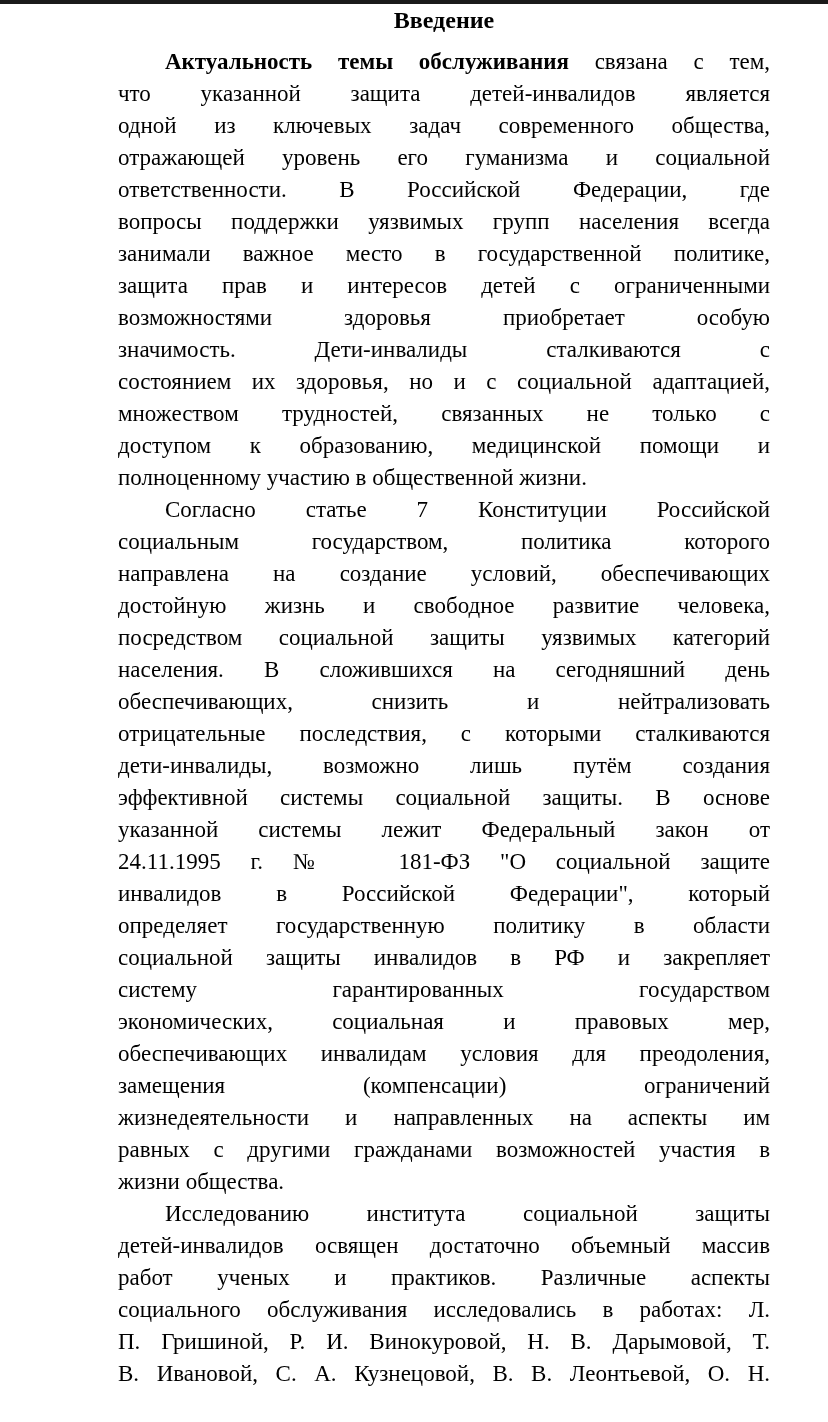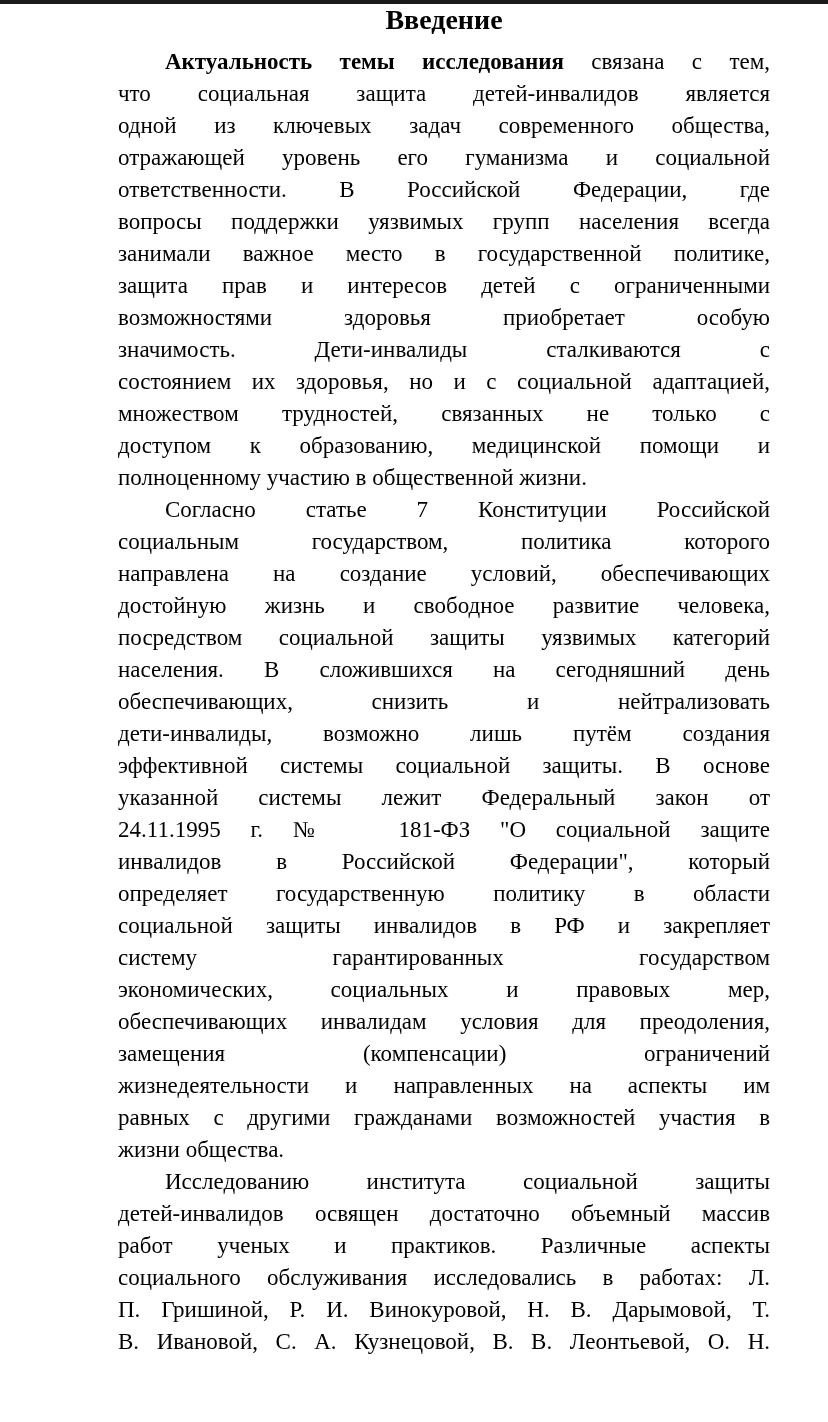--- a/index.html
+++ b/index.html
@@ -23,21 +23,21 @@
     height: 4px;
     background: #1a1a1a;
   }
   .page {
     position: absolute;
     top: 4px;
     left: 118px;
     width: 652px;
   }
   .title {
-    font-size: 28px;
+    font-size: 24px;
     line-height: 32px;
     font-weight: bold;
     text-align: center;
     margin: 0 0 10px 0;
     height: 32px;
   }
   .paragraph {
     margin: 0;
   }
   .line {
@@ -61,22 +61,22 @@
 </style>
 </head>
 <body style="background: rgb(255, 255, 255);">
 
 <div class="top-bar" style="background: rgb(26, 26, 26);"></div>
 
 <div class="page">
   <h1 class="title">Введение</h1>
   <div>
       <div class="paragraph">
-        <div class="line indent"><span class="bold">Актуальность темы исследования</span><span> связана с тем,</span></div>
-        <div class="line">что социальная защита детей-инвалидов является</div>
+        <div class="line indent"><span class="bold">Актуальность темы обслуживания</span><span> связана с тем,</span></div>
+        <div class="line">что указанной защита детей-инвалидов является</div>
         <div class="line">одной из ключевых задач современного общества,</div>
         <div class="line">отражающей уровень его гуманизма и социальной</div>
         <div class="line">ответственности. В Российской Федерации, где</div>
         <div class="line">вопросы поддержки уязвимых групп населения всегда</div>
         <div class="line">занимали важное место в государственной политике,</div>
         <div class="line">защита прав и интересов детей с ограниченными</div>
         <div class="line">возможностями здоровья приобретает особую</div>
         <div class="line">значимость. Дети-инвалиды сталкиваются с</div>
         <div class="line">состоянием их здоровья, но и с социальной адаптацией,</div>
         <div class="line">множеством трудностей, связанных не только с</div>
@@ -84,29 +84,30 @@
         <div class="line last">полноценному участию в общественной жизни.</div>
       </div>
       <div class="paragraph">
         <div class="line indent">Согласно статье 7 Конституции Российской</div>
         <div class="line">социальным государством, политика которого</div>
         <div class="line">направлена на создание условий, обеспечивающих</div>
         <div class="line">достойную жизнь и свободное развитие человека,</div>
         <div class="line">посредством социальной защиты уязвимых категорий</div>
         <div class="line">населения. В сложившихся на сегодняшний день</div>
         <div class="line">обеспечивающих, снизить и нейтрализовать</div>
+        <div class="line">отрицательные последствия, с которыми сталкиваются</div>
         <div class="line">дети-инвалиды, возможно лишь путём создания</div>
         <div class="line">эффективной системы социальной защиты. В основе</div>
         <div class="line">указанной системы лежит Федеральный закон от</div>
         <div class="line">24.11.1995 г. №&nbsp; 181-ФЗ "О социальной защите</div>
         <div class="line">инвалидов в Российской Федерации", который</div>
         <div class="line">определяет государственную политику в области</div>
         <div class="line">социальной защиты инвалидов в РФ и закрепляет</div>
         <div class="line">систему гарантированных государством</div>
-        <div class="line">экономических, социальных и правовых мер,</div>
+        <div class="line">экономических, социальная и правовых мер,</div>
         <div class="line">обеспечивающих инвалидам условия для преодоления,</div>
         <div class="line">замещения (компенсации) ограничений</div>
         <div class="line">жизнедеятельности и направленных на аспекты им</div>
         <div class="line">равных с другими гражданами возможностей участия в</div>
         <div class="line last">жизни общества.</div>
       </div>
       <div class="paragraph">
         <div class="line indent">Исследованию института социальной защиты</div>
         <div class="line">детей-инвалидов освящен достаточно объемный массив</div>
         <div class="line">работ ученых и практиков. Различные аспекты</div>

